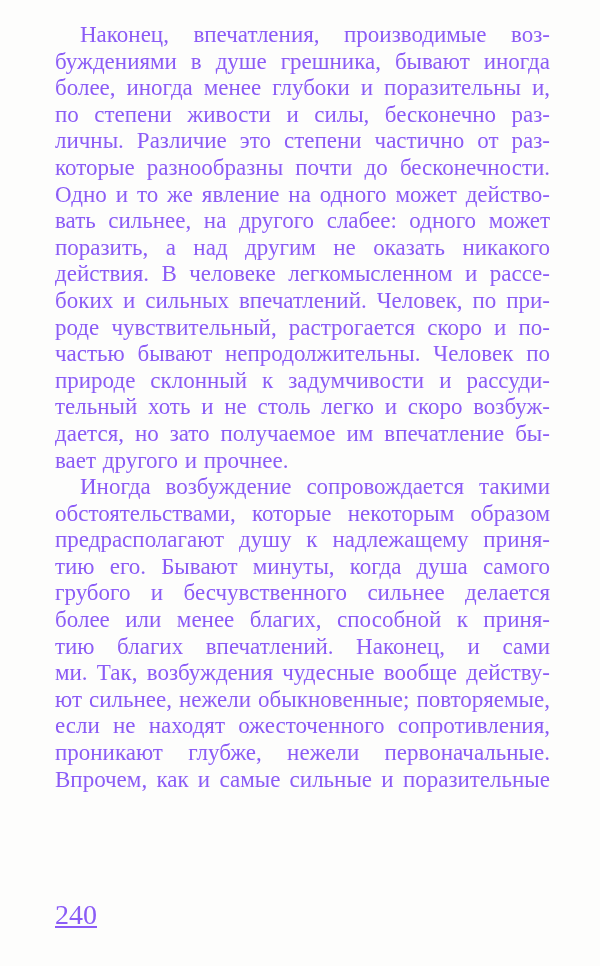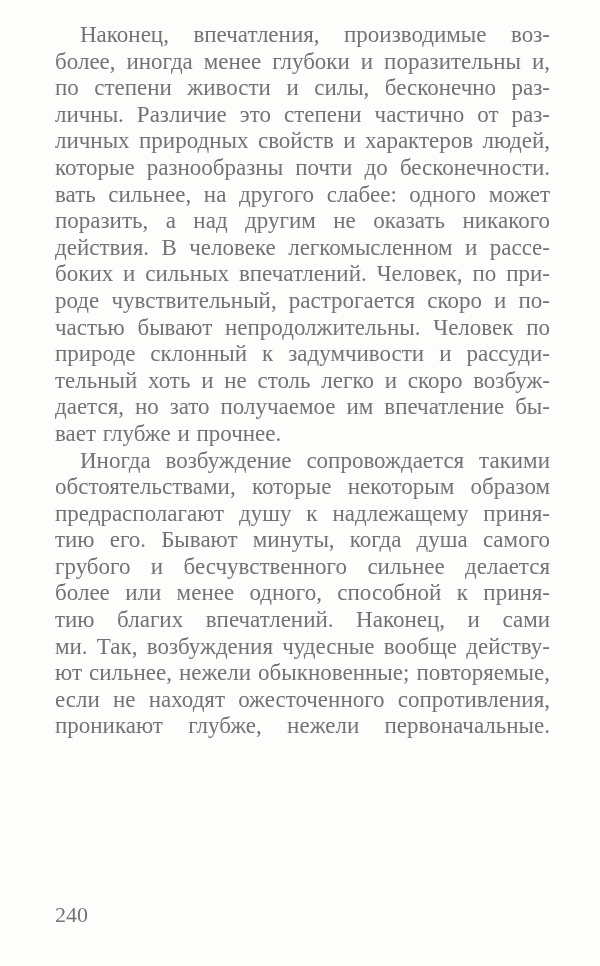--- a/index.html
+++ b/index.html
@@ -37,55 +37,58 @@
   .line.indent {
     text-indent: 25px;
   }
   .line.last-left {
     text-align-last: left;
   }
   .page-number {
     position: absolute;
     left: 55px;
     top: 903px;
-    font-size: 22px;
+    font-size: 28px;
     line-height: 24px;
+    text-decoration: underline;
   }
 </style>
 </head>
 <body>
 
-<div class="page" style="background: rgb(253, 253, 252); color: #737373;">
+<div class="page" style="background: rgb(253, 253, 252); color: #8b5cf6;">
   <div class="text-block">
       <div class="paragraph">
         <div class="line indent">Наконец, впечатления, производимые воз-</div>
+        <div class="line">буждениями в душе грешника, бывают иногда</div>
         <div class="line">более, иногда менее глубоки и поразительны и,</div>
         <div class="line">по степени живости и силы, бесконечно раз-</div>
         <div class="line">личны. Различие это степени частично от раз-</div>
-        <div class="line">личных природных свойств и характеров людей,</div>
         <div class="line">которые разнообразны почти до бесконечности.</div>
+        <div class="line">Одно и то же явление на одного может действо-</div>
         <div class="line">вать сильнее, на другого слабее: одного может</div>
         <div class="line">поразить, а над другим не оказать никакого</div>
         <div class="line">действия. В человеке легкомысленном и рассе-</div>
         <div class="line">боких и сильных впечатлений. Человек, по при-</div>
         <div class="line">роде чувствительный, растрогается скоро и по-</div>
         <div class="line">частью бывают непродолжительны. Человек по</div>
         <div class="line">природе склонный к задумчивости и рассуди-</div>
         <div class="line">тельный хоть и не столь легко и скоро возбуж-</div>
         <div class="line">дается, но зато получаемое им впечатление бы-</div>
-        <div class="line last-left">вает глубже и прочнее.</div>
+        <div class="line last-left">вает другого и прочнее.</div>
       </div>
       <div class="paragraph">
         <div class="line indent">Иногда возбуждение сопровождается такими</div>
         <div class="line">обстоятельствами, которые некоторым образом</div>
         <div class="line">предрасполагают душу к надлежащему приня-</div>
         <div class="line">тию его. Бывают минуты, когда душа самого</div>
         <div class="line">грубого и бесчувственного сильнее делается</div>
-        <div class="line">более или менее одного, способной к приня-</div>
+        <div class="line">более или менее благих, способной к приня-</div>
         <div class="line">тию благих впечатлений. Наконец, и сами</div>
         <div class="line">ми. Так, возбуждения чудесные вообще действу-</div>
         <div class="line">ют сильнее, нежели обыкновенные; повторяемые,</div>
         <div class="line">если не находят ожесточенного сопротивления,</div>
         <div class="line">проникают глубже, нежели первоначальные.</div>
+        <div class="line">Впрочем, как и самые сильные и поразительные</div>
       </div>
     </div>
   <div class="page-number">240</div>
 </div>
 
 </body></html>

